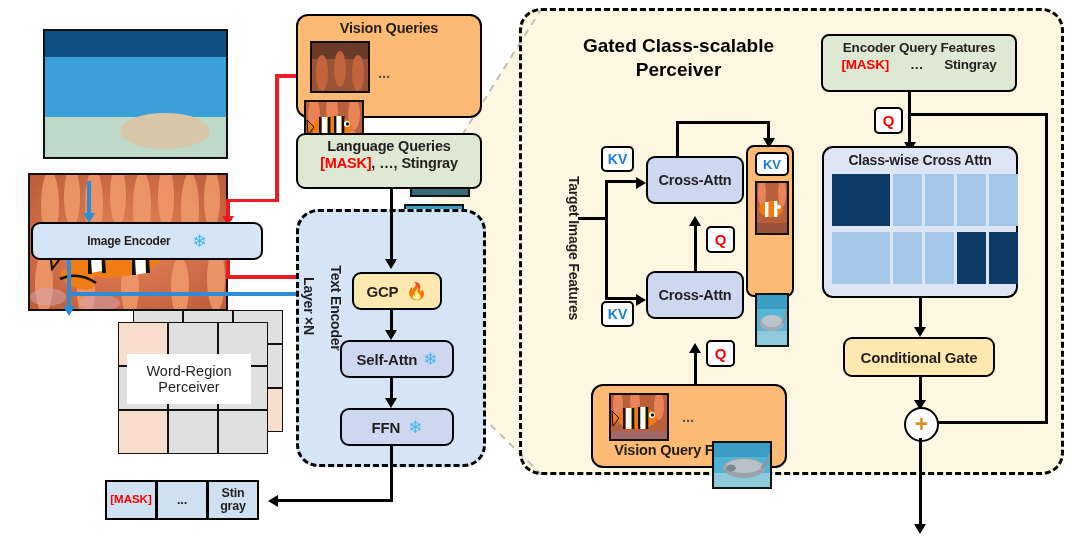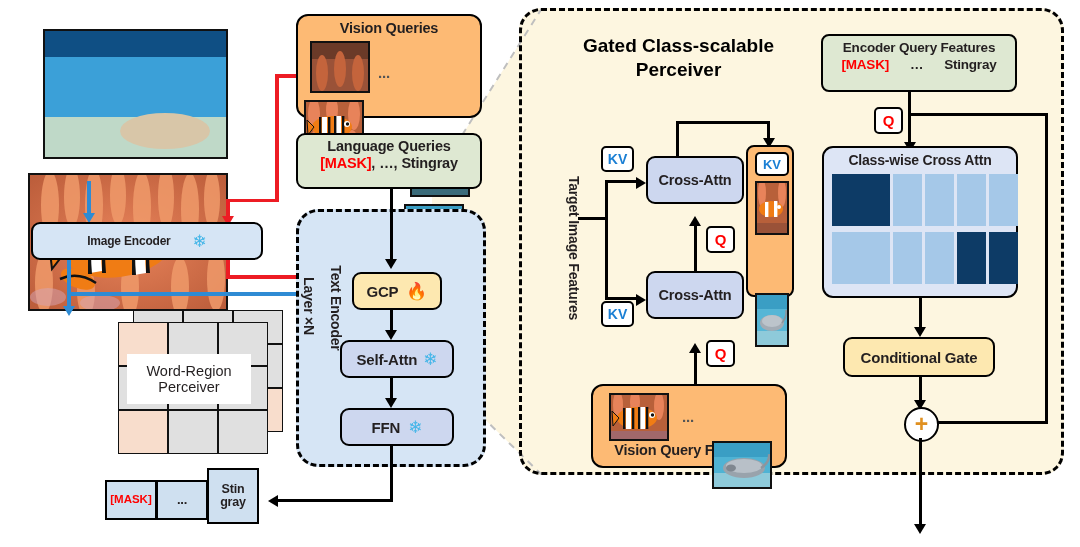--- a/index.html
+++ b/index.html
@@ -264,21 +264,21 @@
   <div class="vline" style="left:389.5px;top:446px;width:3.2px;height:56px;"></div>
   <div class="hline" style="left:278px;top:499px;width:115px;height:3.2px;"></div>
   <div class="arrowhead ah-left" style="left:268px;top:494.5px;"></div>
 
   <div class="abs tok" style="left:105px;top:480px;width:52px;height:40px;">
     <span class="mask" style="font-size:11.5px;font-weight:600;">[MASK]</span>
   </div>
   <div class="abs tok" style="left:156px;top:480px;width:52px;height:40px;">
     <span class="lbl" style="font-size:13px;">...</span>
   </div>
-  <div class="abs tok" style="left:207px;top:468px;width:52px;height:56px;">
+  <div class="abs tok" style="left:207px;top:480px;width:52px;height:40px;">
     <span style="font-size:12.5px;">
       <span class="lbl" style="display:block;">Stin</span>
       <span class="lbl" style="display:block;">gray</span>
     </span>
   </div>
 
   <div class="abs cap" style="left:546px;top:34px;width:265px;text-align:center;font-size:19px;color:#000;line-height:1.25;">
     <div>Gated Class-scalable</div>
     <div>Perceiver</div>
   </div>

